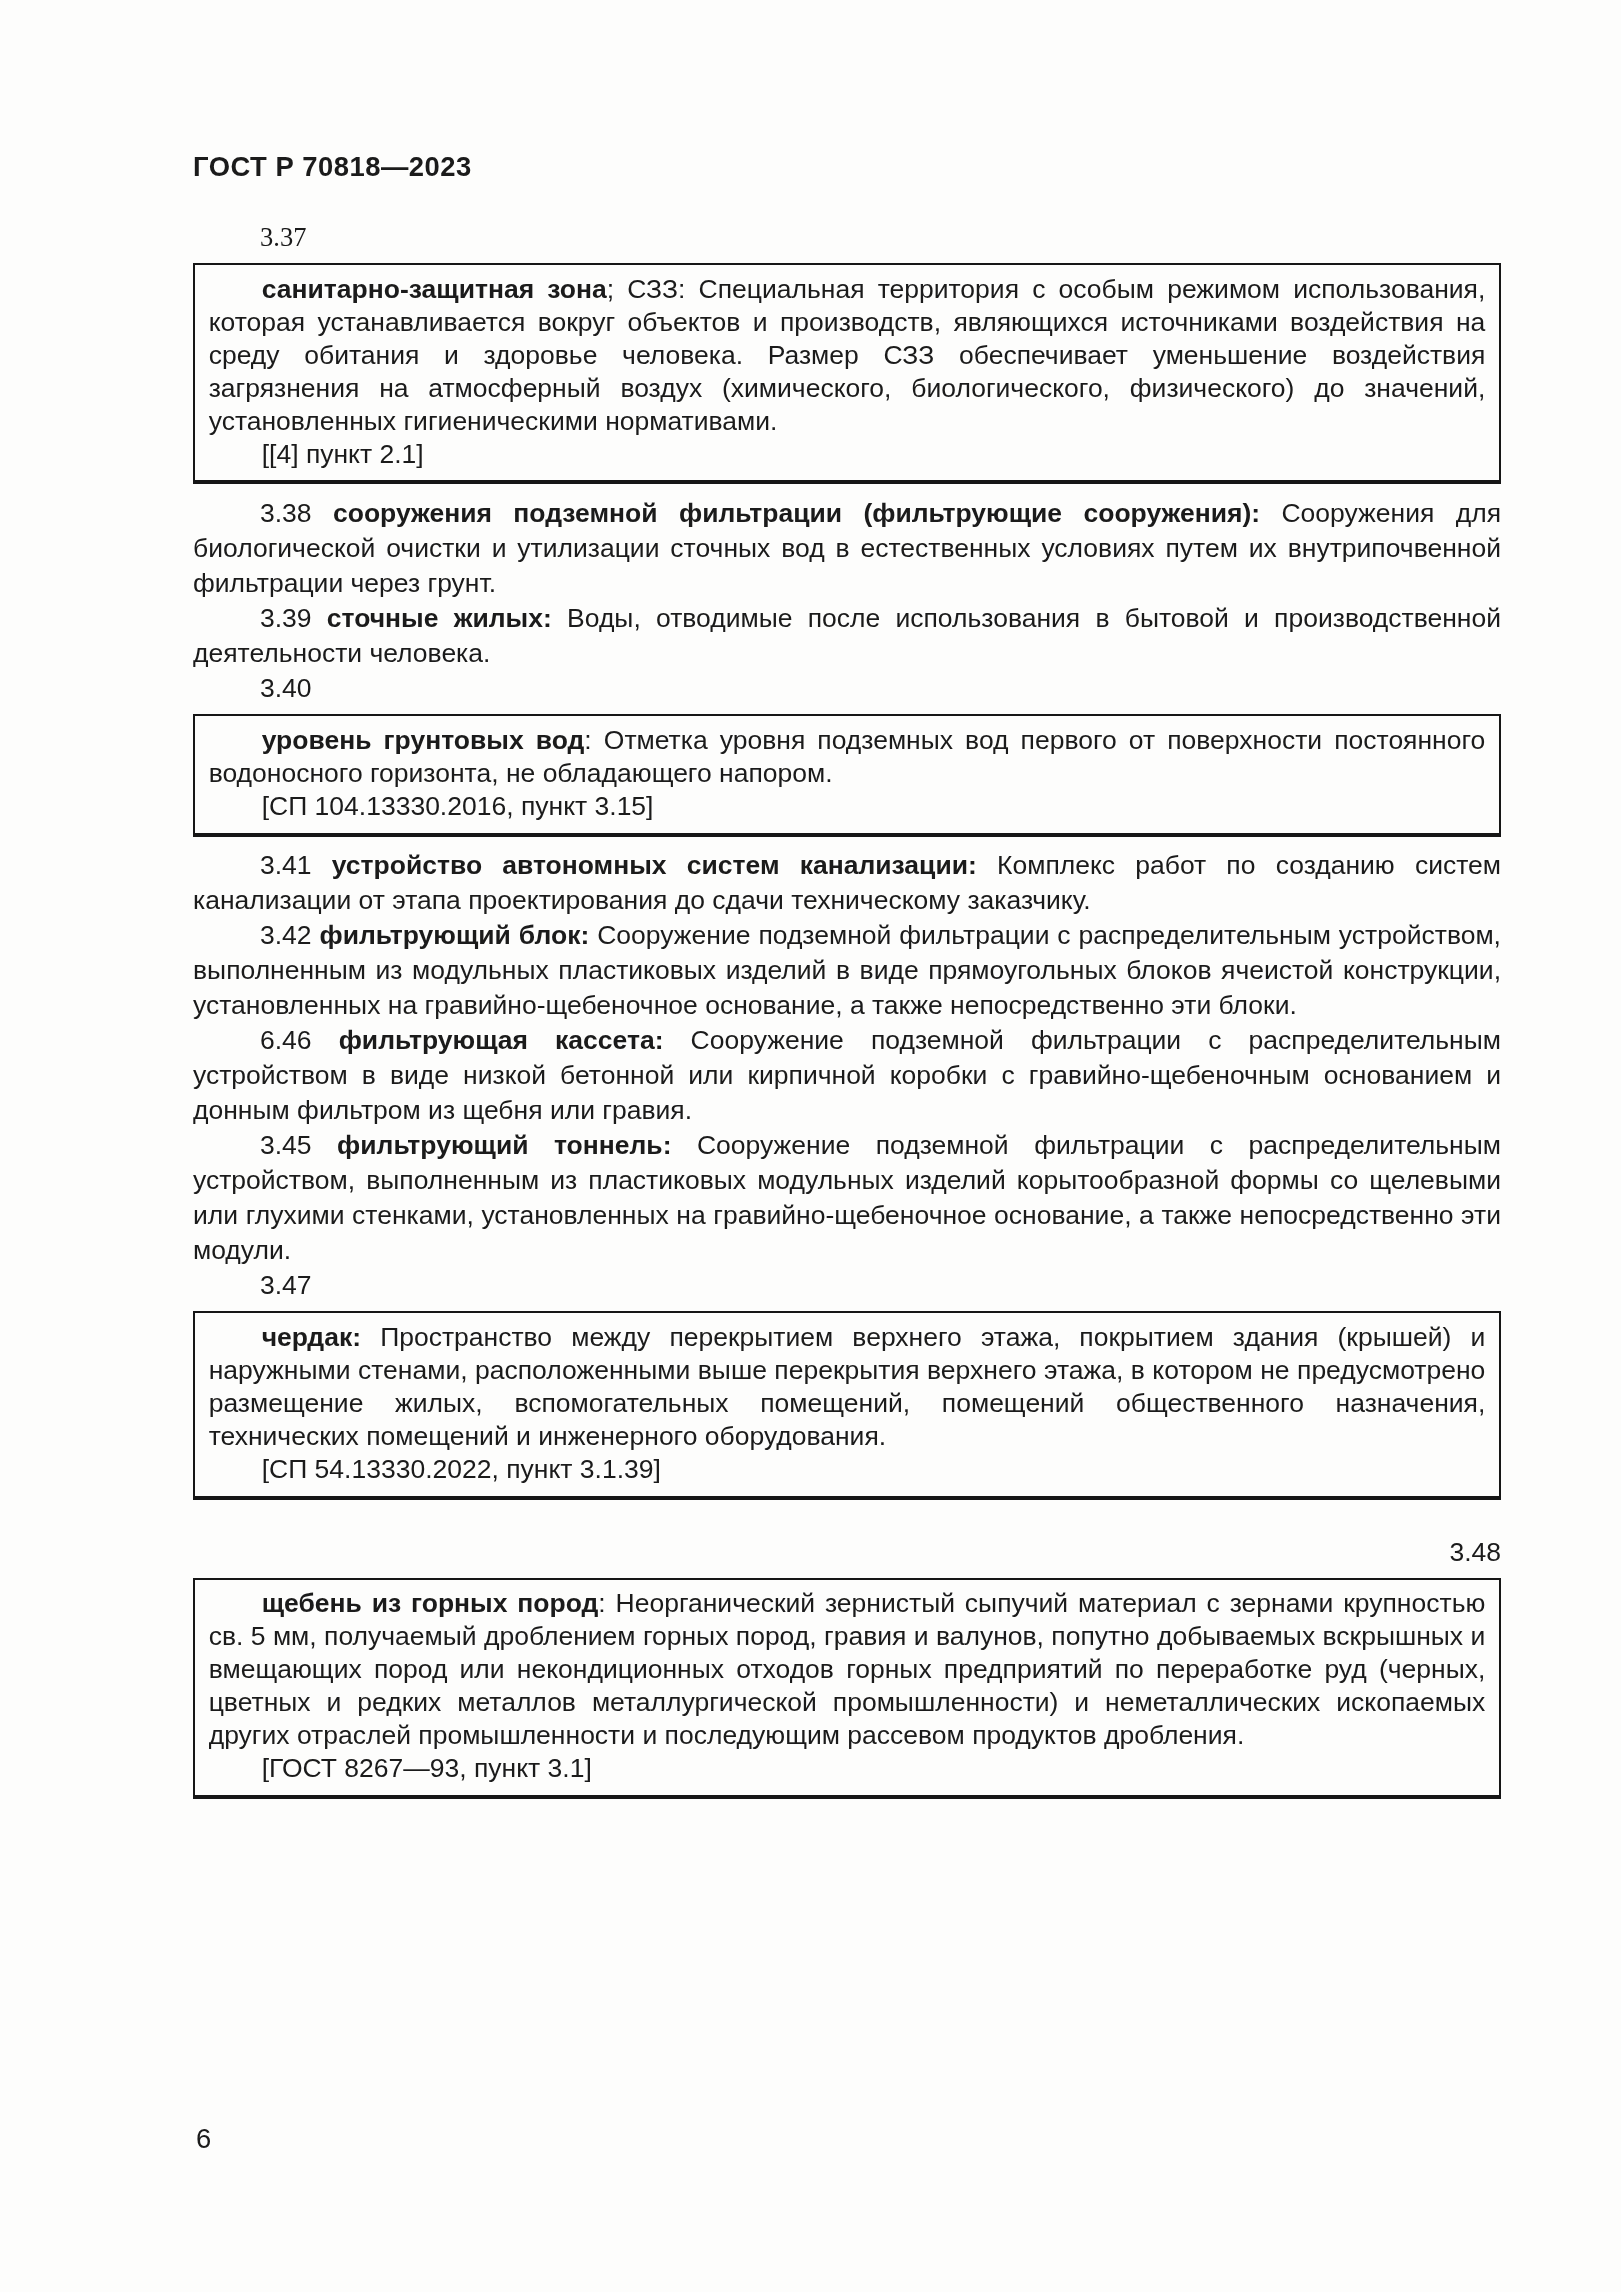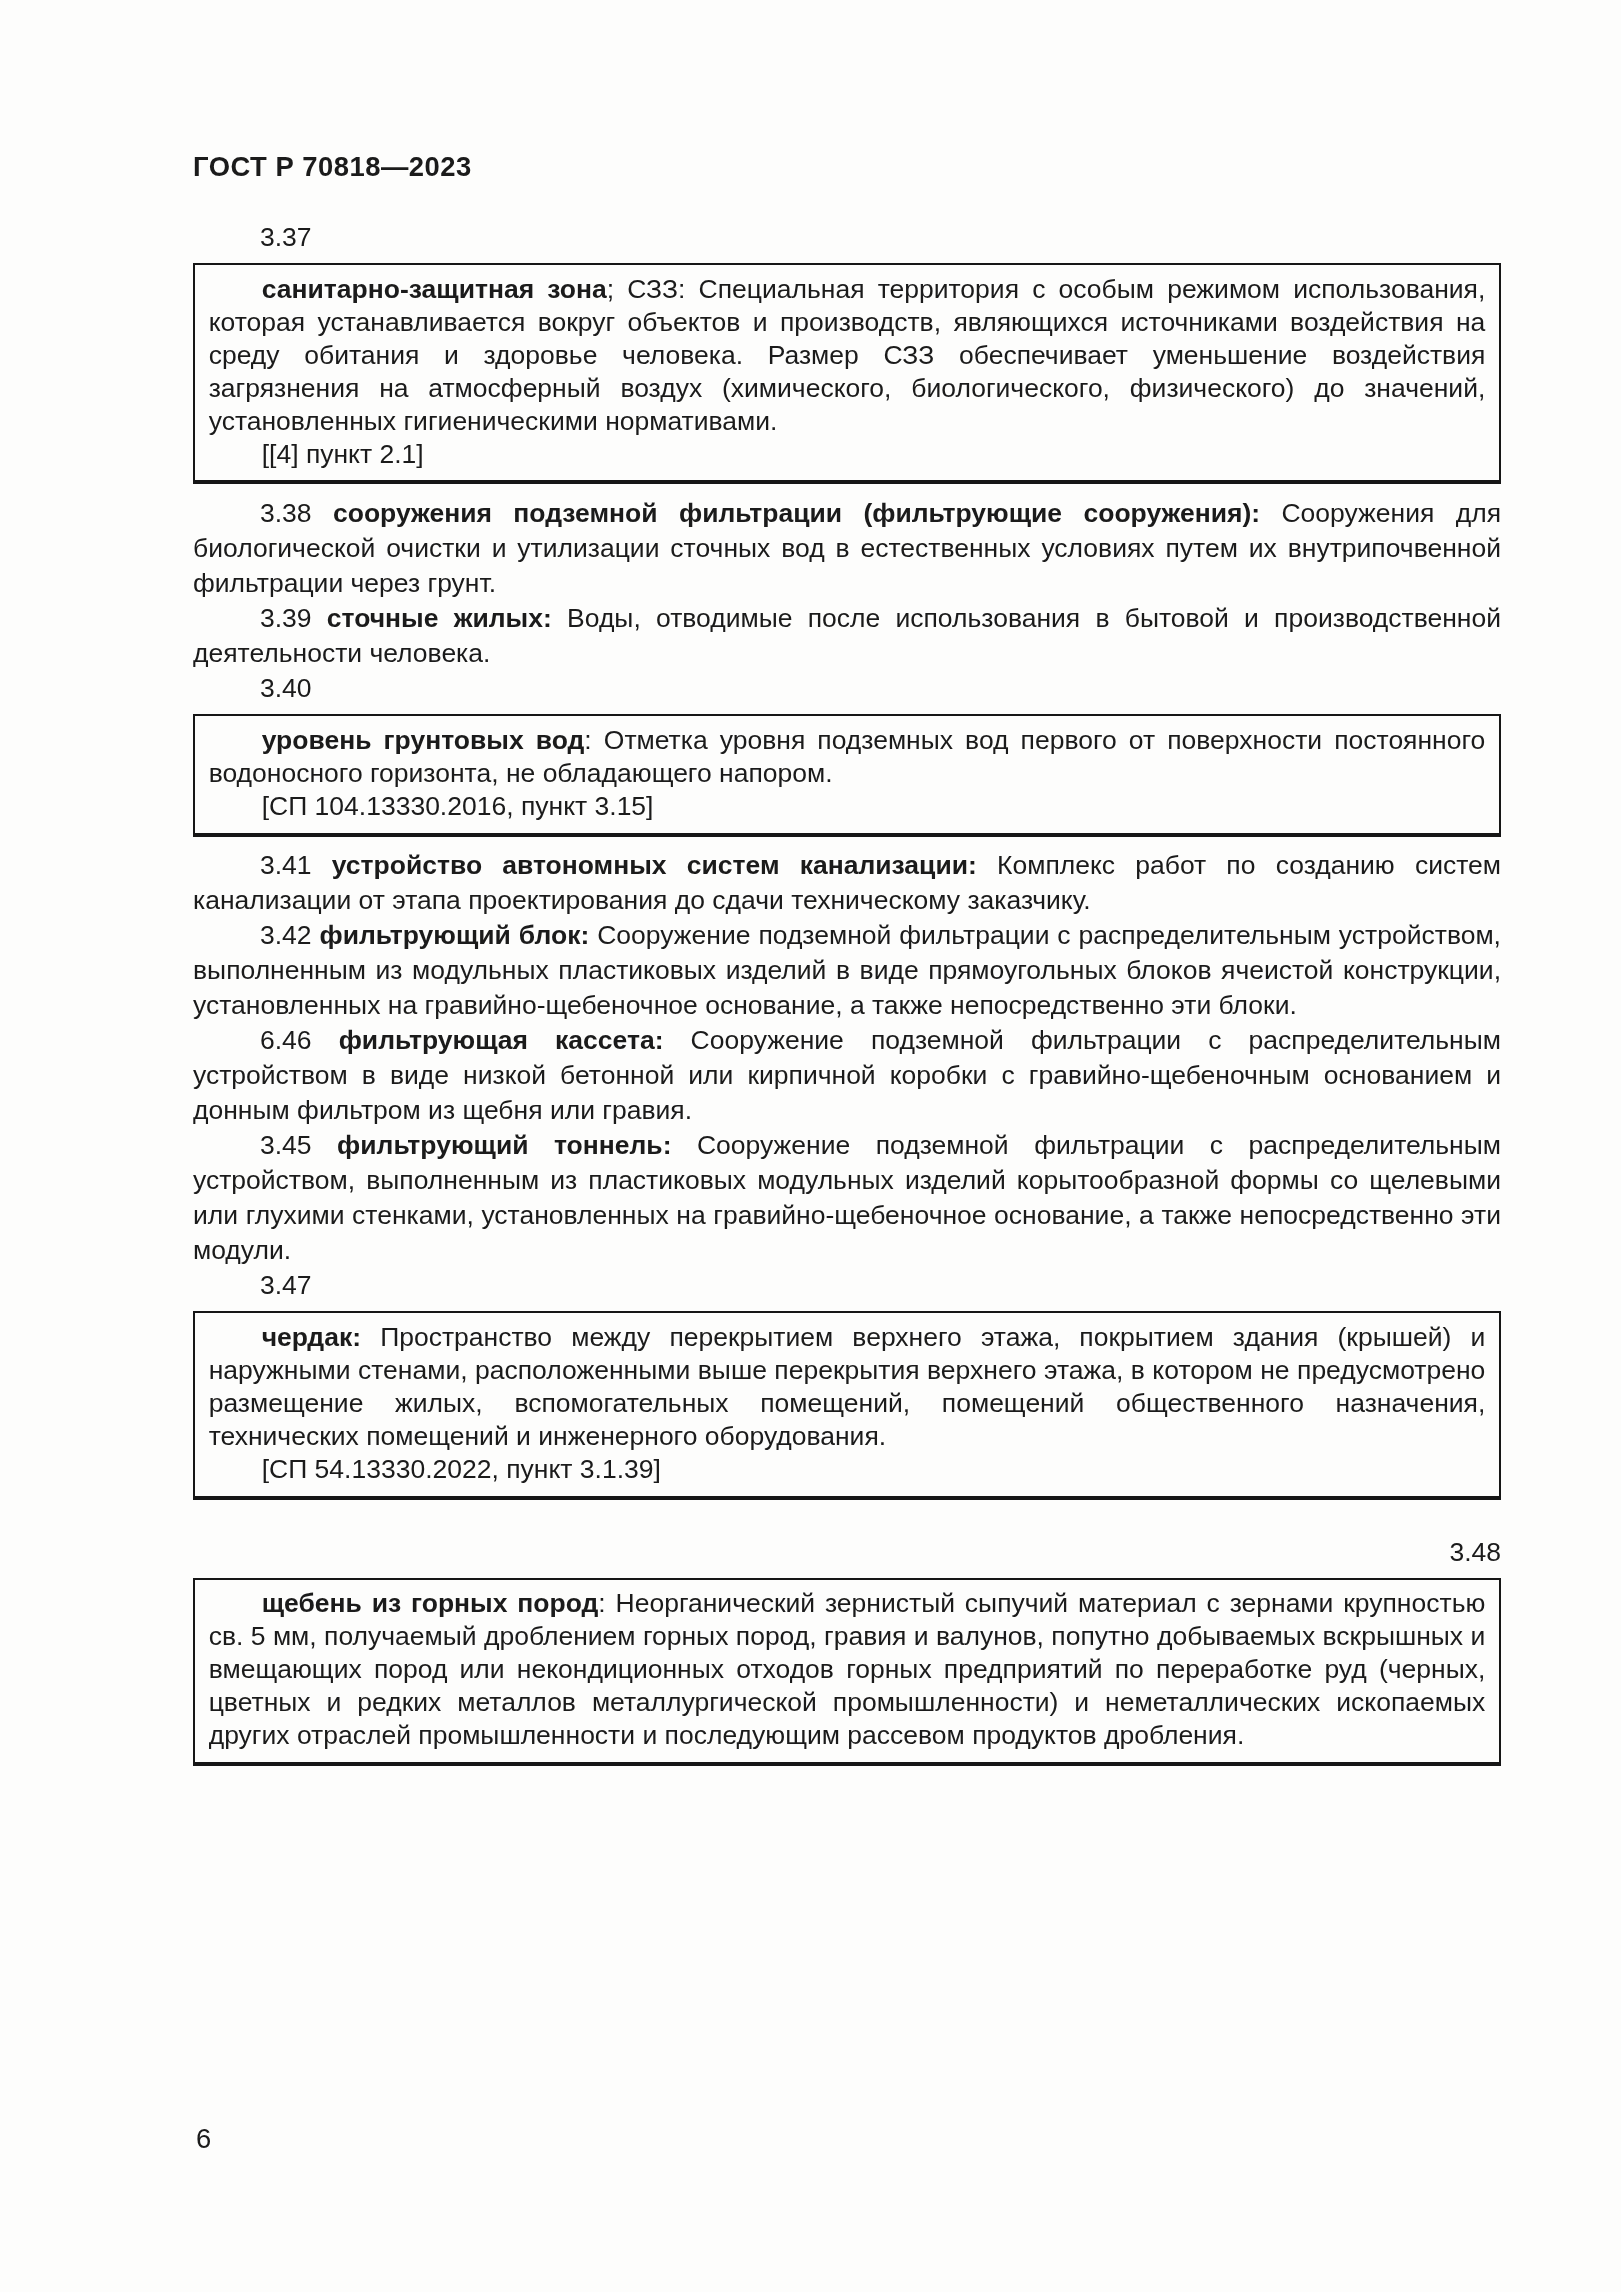--- a/index.html
+++ b/index.html
@@ -22,21 +22,21 @@
     font-weight:bold;
     letter-spacing:0.5px;
     line-height:29px;
   }
   .num{
     font-size:26.5px;
     line-height:35px;
     margin:0;
     padding-left:67px;
   }
-  .num.first{margin-top:39px;}
+  .num.first{margin-top:39px;font-family:Liberation Serif, serif;}
   .num.after-box{margin-top:35px;text-align:right;}
   .para{
     font-size:26.5px;
     line-height:35px;
     margin:0;
     text-align:justify;
     text-indent:67px;
   }
   .para.after-box{margin-top:11.8px;}
   .tbox{
@@ -86,18 +86,19 @@
         <p class="para"><span class="clause-no">6.46</span> <span class="term">фильтрующая кассета:</span> <span>Сооружение подземной фильтрации с распределительным устройством в виде низкой бетонной или кирпичной коробки с гравийно-щебеночным основанием и донным фильтром из щебня или гравия.</span></p>
         <p class="para"><span class="clause-no">3.45</span> <span class="term">фильтрующий тоннель:</span> <span>Сооружение подземной фильтрации с распределительным устройством, выполненным из пластиковых модульных изделий корытообразной формы со щелевыми или глухими стенками, установленных на гравийно-щебеночное основание, а также непосредственно эти модули.</span></p>
         <p class="num">3.47</p>
         <div class="tbox">
           <p><span class="term">чердак:</span><span> Пространство между перекрытием верхнего этажа, покрытием здания (крышей) и наружными стенами, расположенными выше перекрытия верхнего этажа, в котором не предусмотрено размещение жилых, вспомогательных помещений, помещений общественного назначения, технических помещений и инженерного оборудования.</span></p>
           <p class="src">[СП 54.13330.2022, пункт 3.1.39]</p>
         </div>
         <p class="num after-box">3.48</p>
         <div class="tbox">
           <p><span class="term">щебень из горных пород</span><span>: Неорганический зернистый сыпучий материал с зернами крупностью св. 5 мм, получаемый дроблением горных пород, гравия и валунов, попутно добываемых вскрышных и вмещающих пород или некондиционных отходов горных предприятий по переработке руд (черных, цветных и редких металлов металлургической промышленности) и неметаллических ископаемых других отраслей промышленности и последующим рассевом продуктов дробления.</span></p>
+          <p class="src">[ГОСТ 8267—93, пункт 3.1]</p>
         </div>
       </div>
   </div>
   <div class="page-number">6</div>
 </div>
 
 
 </body></html>

